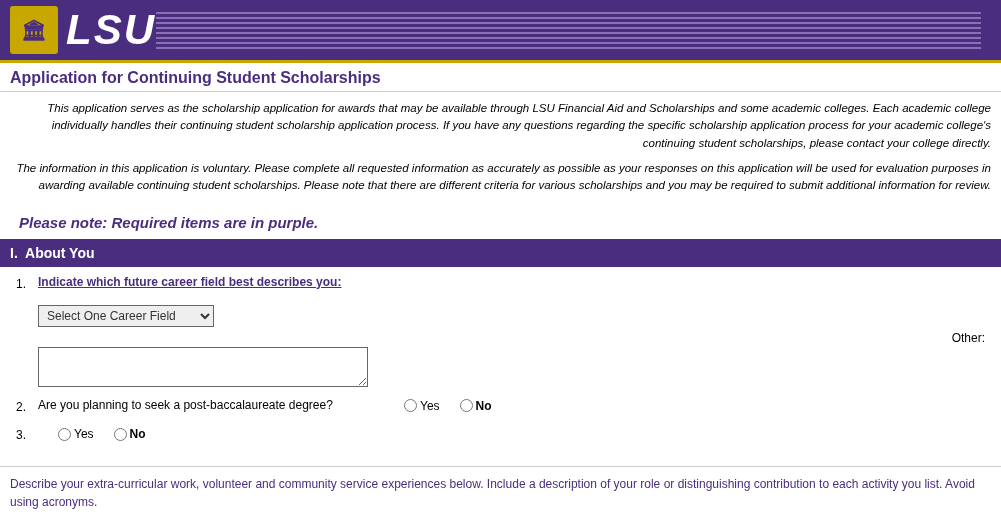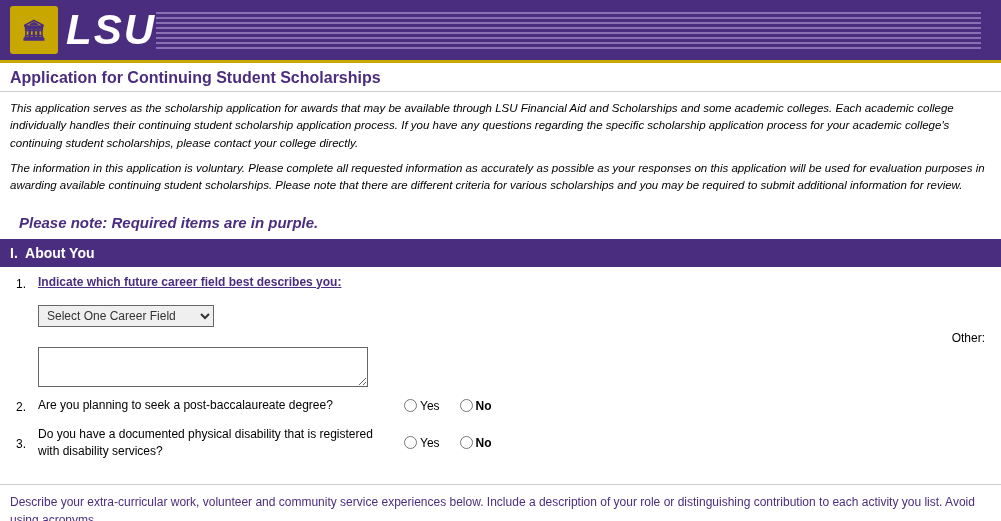--- a/index.html
+++ b/index.html
@@ -77,20 +77,21 @@
     
     .body-text {
       padding: 8px 10px;
       font-size: 11.5px;
       color: #000;
       line-height: 1.5;
       font-style: italic;
     }
     .body-text p {
       margin-bottom: 8px;
+      text-align: right;
     }
 
     .required-note {
       padding: 4px 10px 8px 10px;
       font-size: 15px;
       color: #4b2d7f;
       font-style: italic;
       font-weight: bold;
       margin-left: 9px;
     }
@@ -280,21 +281,20 @@
       </label>
       <label class="radio-option">
         <input type="radio" name="q2" value="no" style="">
         <span class="radio-no">No</span>
       </label>
     </div>
   </div>
 
   <div class="radio-question">
     <span class="question-number">3.</span>
-    <div class="radio-question-text">Do you have a documented physical disability that is registered with disability services?</div>
     <div class="radio-options">
       <label class="radio-option">
         <input type="radio" name="q3" value="yes" style="">
         <span class="radio-yes">Yes</span>
       </label>
       <label class="radio-option">
         <input type="radio" name="q3" value="no" style="">
         <span class="radio-no">No</span>
       </label>
     </div>

